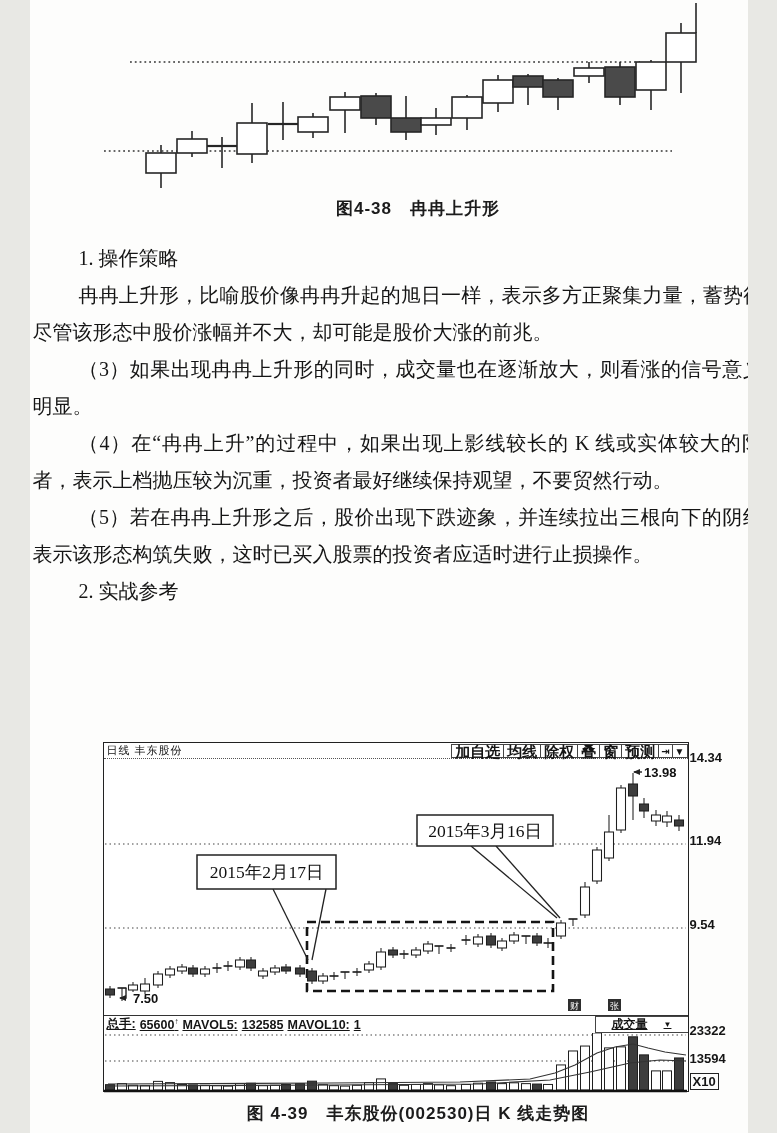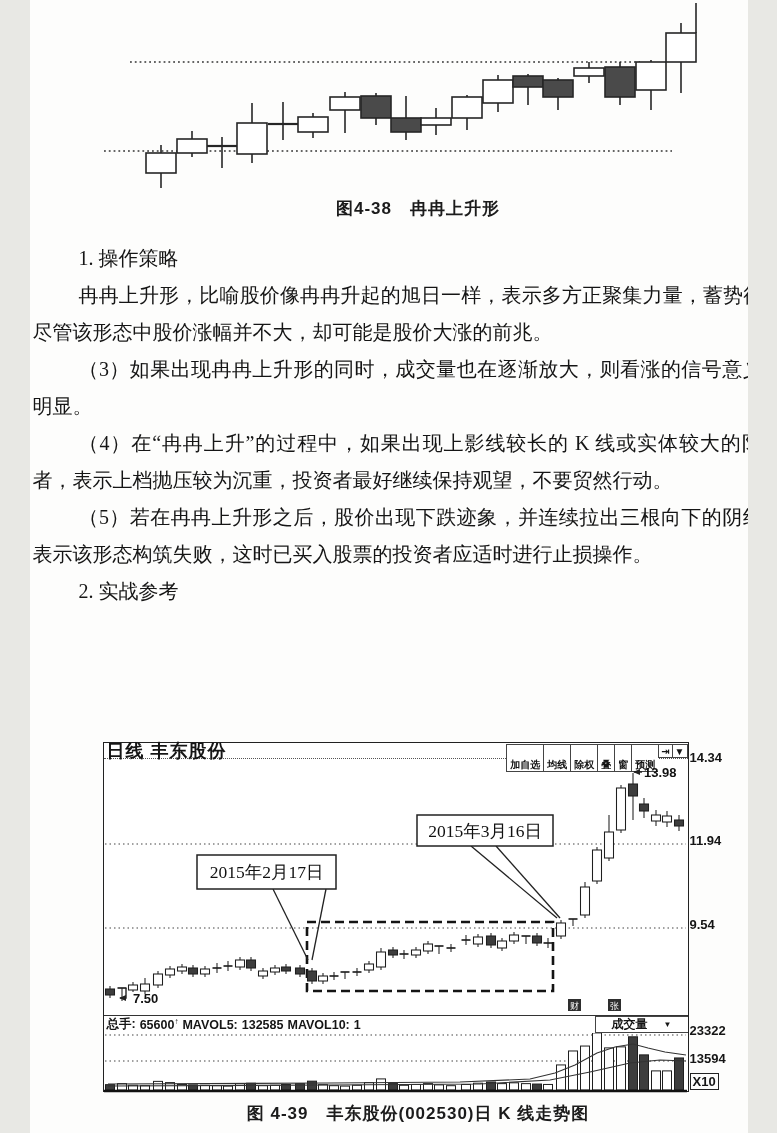--- a/index.html
+++ b/index.html
@@ -14,30 +14,30 @@
   .cap2{top:1102px;}
   .article{position:absolute;top:240px;left:3px;width:771px;font-size:20px;
         line-height:37px;text-align:justify;}
   .article p{margin:0;text-indent:46px;}
   
   .chart2{position:absolute;top:742px;left:0;width:777px;height:352px;}
   .frame{position:absolute;left:73px;top:0;width:586px;height:350px;border:1.5px solid #222;
         box-sizing:border-box;background:#fff;}
   .chead{height:15px;display:flex;align-items:center;border-bottom:1px dotted #555;
         font-family:"Liberation Sans","DejaVu Sans",sans-serif;}
-  .ctitle{font-size:18px;font-weight:700;padding-left:3px;letter-spacing:1px;white-space:nowrap;}
+  .ctitle{font-size:11px;font-weight:400;padding-left:3px;letter-spacing:1px;white-space:nowrap;}
   .cspacer{flex:1;}
   .cbtns{display:flex;align-items:stretch;height:14px;}
-  .btn{border:1px solid #444;border-right:none;font-size:10px;font-weight:700;
-        padding:13px 3px;line-height:13px;white-space:nowrap;background:#fff;cursor:default;}
+  .btn{border:1px solid #444;border-right:none;font-size:15px;font-weight:700;
+        padding:0 3px;line-height:13px;white-space:nowrap;background:#fff;cursor:default;}
   .btn:last-child{border-right:1px solid #444;}
   .btn.icon{font-size:10px;padding:0 2px;}
   .cstatus{height:17px;border-top:1px solid #333;display:flex;align-items:center;
         font-family:"Liberation Sans","DejaVu Sans",sans-serif;font-size:12.5px;font-weight:700;
-        white-space:nowrap;overflow:hidden;}
+        white-space:nowrap;overflow:hidden;text-decoration:underline;}
   .cstatus .lbl{padding-left:3px;}
   .cstatus .val{padding-left:4px;}
   .cstatus sup{font-size:8px;}
   .volbox{margin-left:auto;border:1px solid #444;border-right:none;height:15px;width:92px;
         display:flex;align-items:center;justify-content:center;gap:16px;font-size:12px;font-weight:700;}
   .ylabels{position:absolute;left:660px;top:0;width:116px;height:352px;
         font-family:"Liberation Sans","DejaVu Sans",sans-serif;font-weight:700;font-size:13px;}
   .ylab{position:absolute;left:0;white-space:nowrap;}
   .ylab.boxed{border:1.5px solid #222;padding:0 2px;}
 </style>

